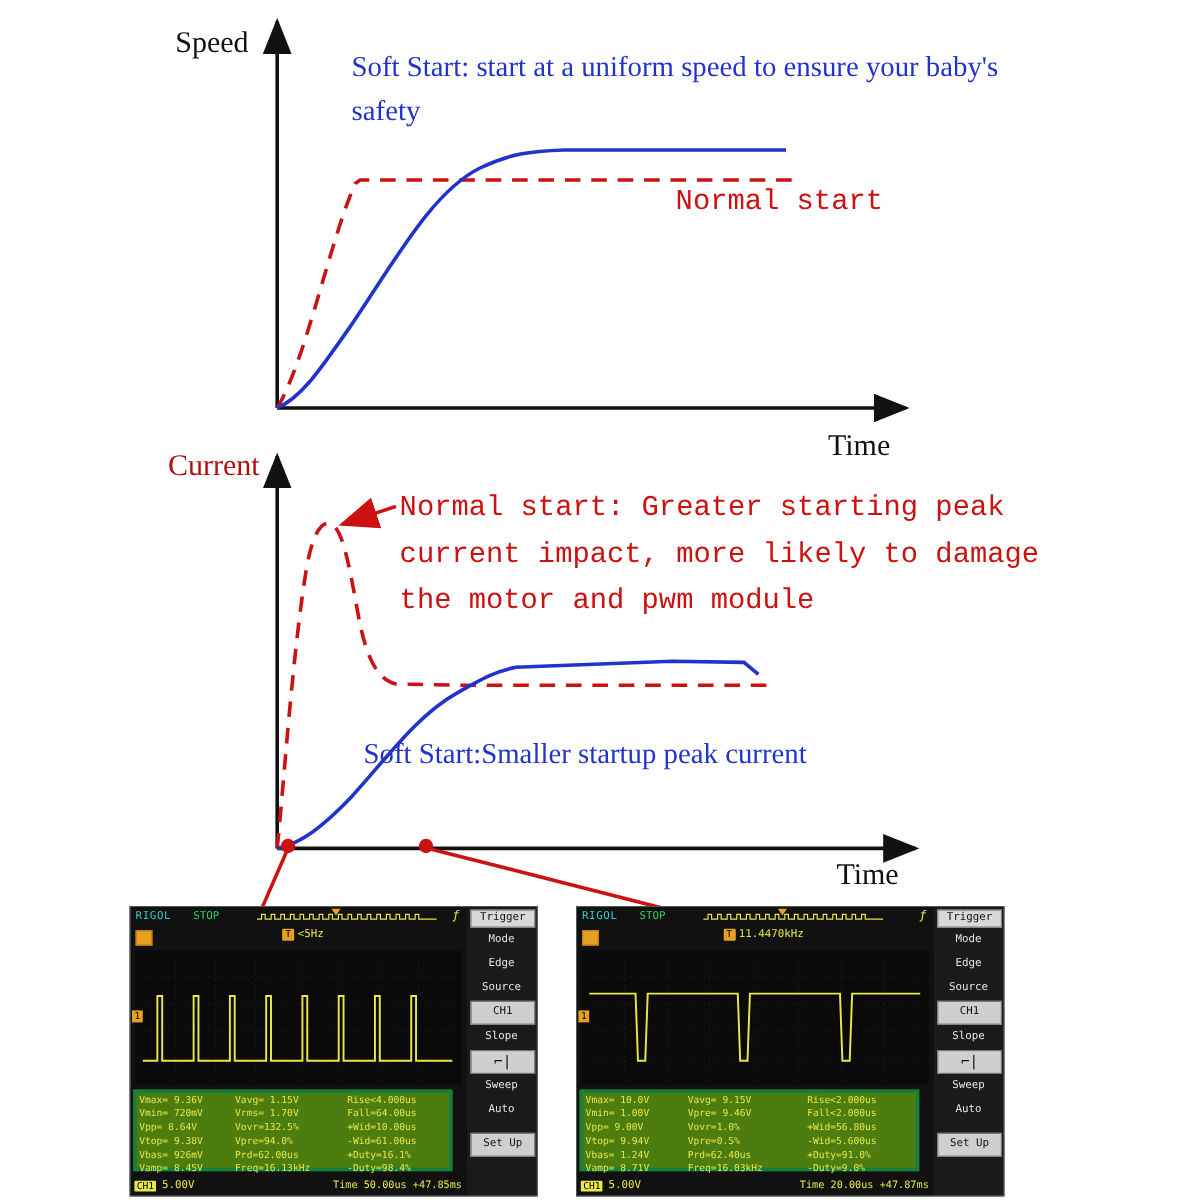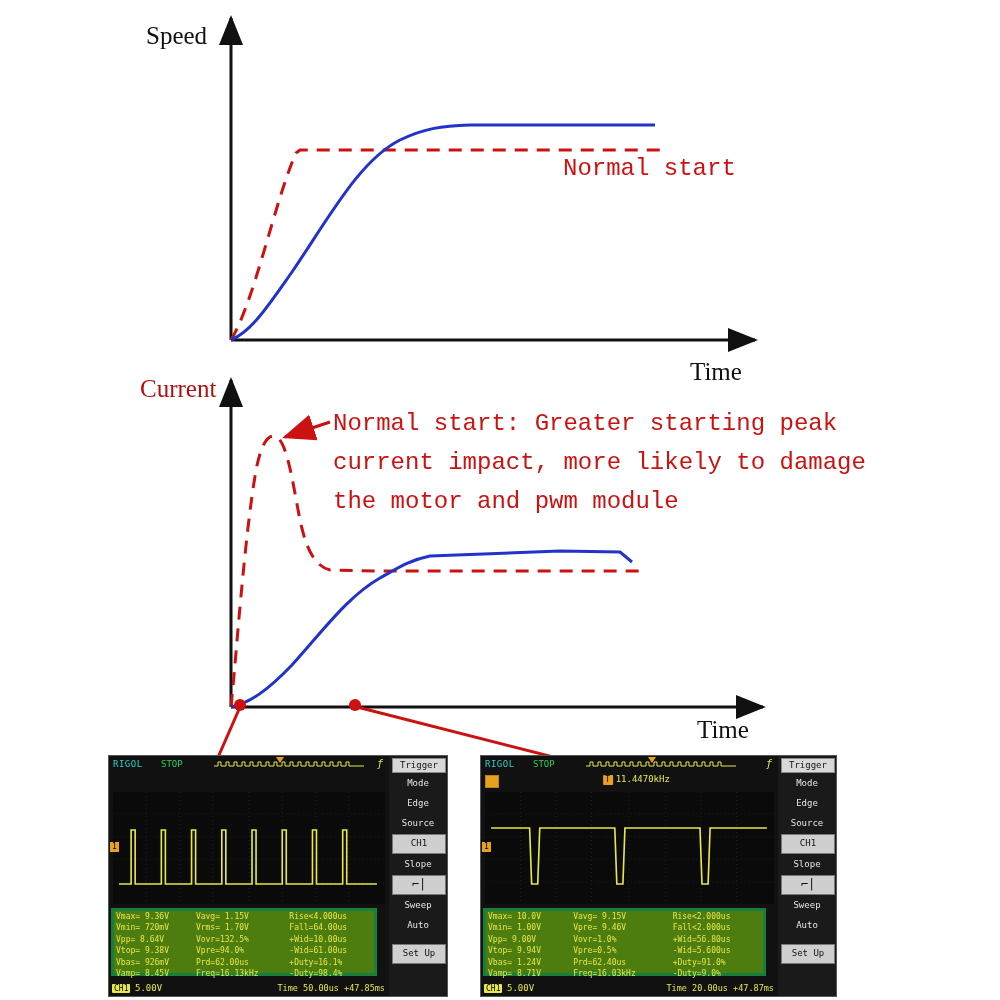--- a/index.html
+++ b/index.html
@@ -119,38 +119,44 @@
     <circle cx="355" cy="705" r="6" fill="#cc1111"></circle>
     <line x1="240" y1="707" x2="216" y2="762" stroke="#cc1111" stroke-width="3"></line>
     <line x1="357" y1="707" x2="573" y2="762" stroke="#cc1111" stroke-width="3"></line>
   </svg>
 
   <div class="ann speed-label">Speed</div>
   <div class="ann time-label-1">Time</div>
   <div class="ann current-label">Current</div>
   <div class="ann time-label-2">Time</div>
 
+  <div class="ann blue soft-start-1">Soft Start:  start  at a uniform speed to ensure your baby's safety</div>
   <div class="ann red normal-start-1">Normal start</div>
   <div class="ann red normal-start-2">Normal start: Greater starting peak current impact, more likely to damage the motor and pwm module</div>
+  <div class="ann blue soft-start-2">Soft Start:Smaller startup peak current</div>
 
   <div class="scope" id="scope-left">
     <div class="scope-body">
       <div class="scope-main">
 
         <div class="topbar">
           <span class="brand">RIGOL</span>
           <span class="runstate">STOP</span>
           <svg class="minigrid" viewBox="0 0 150 16">
             <rect x="0" y="0" width="150" height="16" fill="#111"></rect>
             <path d="M0,9 L4,9 L4,5 L7,5 L7,9 L12,9 L12,5 L15,5 L15,9 L20,9 L20,5 L23,5 L23,9 L28,9 L28,5 L31,5 L31,9 L36,9 L36,5 L39,5 L39,9 L44,9 L44,5 L47,5 L47,9 L52,9 L52,5 L55,5 L55,9 L60,9 L60,5 L63,5 L63,9 L68,9 L68,5 L71,5 L71,9 L76,9 L76,5 L79,5 L79,9 L84,9 L84,5 L87,5 L87,9 L92,9 L92,5 L95,5 L95,9 L100,9 L100,5 L103,5 L103,9 L108,9 L108,5 L111,5 L111,9 L116,9 L116,5 L119,5 L119,9 L124,9 L124,5 L127,5 L127,9 L132,9 L132,5 L135,5 L135,9 L150,9" fill="none" stroke="#e8e84a" stroke-width="1"></path>
             <path d="M62,0 L70,0 L66,6 z" fill="#e8a020"></path>
           </svg>
           <span class="fglyph">ƒ</span>
         </div>
 
+        <div class="row2">
+          <span class="orangebox"></span>
+          <span class="freqbox"><span class="tbadge">T</span><span>&lt;5Hz</span></span>
+        </div>
 
         <div class="plot">
           <svg viewBox="0 0 270 112" preserveAspectRatio="none">
             <g stroke="#2b2b2b" stroke-width="0.6" stroke-dasharray="1,3">
               <line x1="33" y1="0" x2="33" y2="112"></line>
                 <line x1="66" y1="0" x2="66" y2="112"></line>
               <line x1="99" y1="0" x2="99" y2="112"></line>
                 <line x1="135" y1="0" x2="135" y2="112"></line>
               <line x1="168" y1="0" x2="168" y2="112"></line>
                 <line x1="201" y1="0" x2="201" y2="112"></line>

